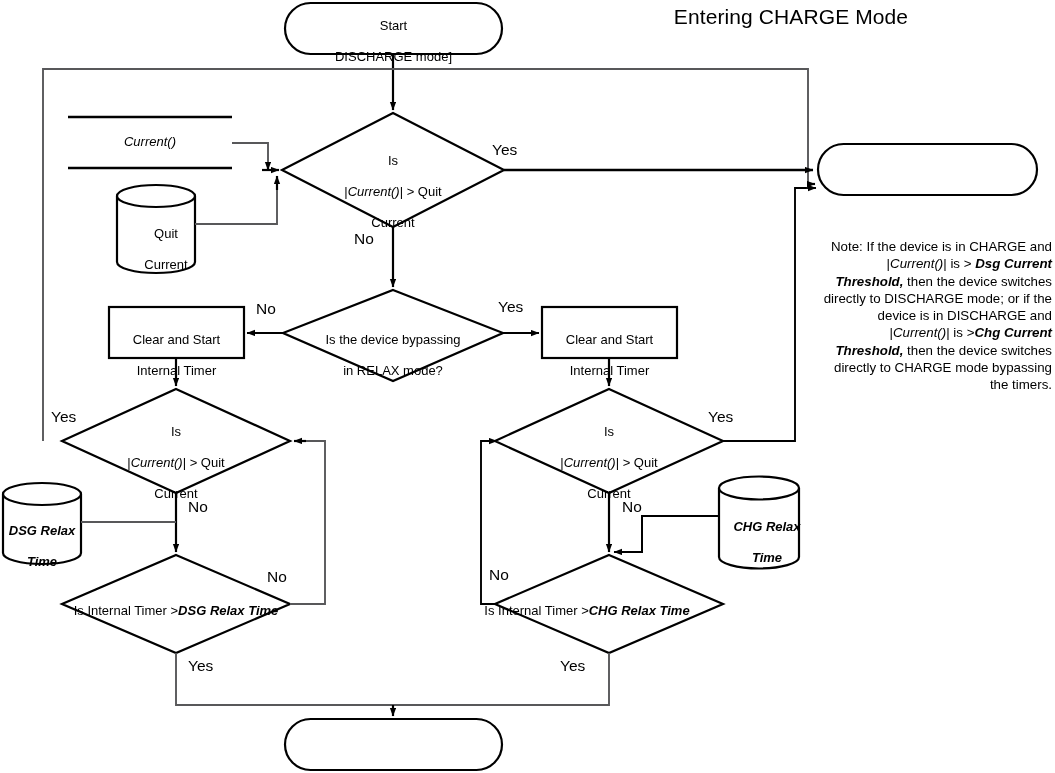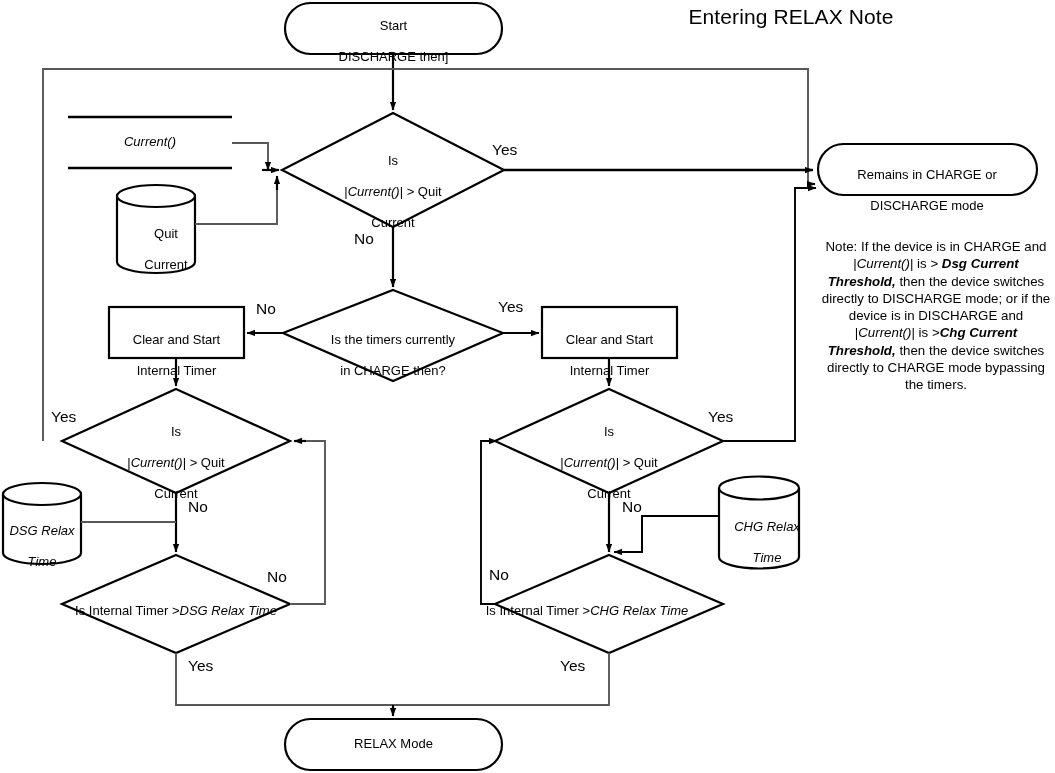--- a/index.html
+++ b/index.html
@@ -40,25 +40,25 @@
   .edge-lbl {
     position: absolute;
     font-size: 15.5px;
     text-align: center;
     white-space: nowrap;
   }
   .note {
     position: absolute;
     font-size: 13.3px;
     line-height: 1.30;
-    text-align: center;
+    text-align: right;
     width: 232px;
   }
   .ital { font-style: italic; }
-  .bi { font-style: italic; font-weight: normal; text-align: center; }
+  .bi { font-style: italic; font-weight: bold; text-align: center; }
 </style>
 </head>
 <body>
 
 <div id="canvas">
 
   <svg class="layer" viewBox="0 0 1055 773">
     <defs>
       <marker id="arrow" markerWidth="9" markerHeight="9" refX="8.2" refY="3.2" orient="auto" markerUnits="userSpaceOnUse">
         <path d="M0,0 L8.6,3.2 L0,6.4 z" fill="#000"></path>
@@ -197,48 +197,44 @@
     </g>
 
     <g stroke="#58585a" stroke-width="1.9" fill="none">
       <path d="M176,653 L176,705 L609,705 L609,653"></path>
     </g>
     <g stroke="#000" stroke-width="2.2" fill="none">
       <line x1="393" y1="705" x2="393" y2="716" marker-end="url(#arrow)"></line>
     </g>
   </svg>
 
-  <div class="lbl title" style="left:632px; top:5px; width:318px;">Entering RELAX Note</div>
+  <div class="lbl title" style="left:632px; top:5px; width:318px;">Entering CHARGE Mode</div>
 
   <div class="lbl t14" style="left:288px; top:3px; width:211px;">
     <div>Start</div>
-    <div>DISCHARGE then]</div>
+    <div>DISCHARGE mode]</div>
   </div>
 
   <div class="lbl t14" style="left:320px; top:138px; width:146px;">
     <div>Is</div>
     <div><span>|</span><span class="ital">Current()</span><span>| &gt; Quit</span></div>
     <div>Current</div>
   </div>
 
   <div class="lbl t14 ital" style="left:68px; top:134px; width:164px;">Current()</div>
 
   <div class="lbl t14" style="left:118px; top:211px; width:96px;">
     <div>Quit</div>
     <div>Current</div>
   </div>
 
-  <div class="lbl t14" style="left:820px; top:152px; width:214px;">
-    <div>Remains in CHARGE or</div>
-    <div>DISCHARGE mode</div>
-  </div>
 
   <div class="lbl t14" style="left:303px; top:317px; width:180px;">
-    <div>Is the timers currently</div>
-    <div>in CHARGE then?</div>
+    <div>Is the device bypassing</div>
+    <div>in RELAX mode?</div>
   </div>
 
   <div class="lbl t14" style="left:110px; top:317px; width:133px;">
     <div>Clear and Start</div>
     <div>Internal Timer</div>
   </div>
 
   <div class="lbl t14" style="left:543px; top:317px; width:133px;">
     <div>Clear and Start</div>
     <div>Internal Timer</div>
@@ -267,21 +263,20 @@
   </div>
 
   <div class="lbl t14" style="left:72px; top:588px; width:208px;">
     <span>Is Internal Timer &gt;</span><span class="bi">DSG Relax Time</span>
   </div>
 
   <div class="lbl t14" style="left:483px; top:588px; width:208px;">
     <span>Is Internal Timer &gt;</span><span class="bi">CHG Relax Time</span>
   </div>
 
-  <div class="lbl t14" style="left:288px; top:736px; width:211px;">RELAX Mode</div>
 
   <div class="edge-lbl" style="left:492px; top:141px;">Yes</div>
   <div class="edge-lbl" style="left:354px; top:230px;">No</div>
   <div class="edge-lbl" style="left:256px; top:300px;">No</div>
   <div class="edge-lbl" style="left:498px; top:298px;">Yes</div>
   <div class="edge-lbl" style="left:51px; top:408px;">Yes</div>
   <div class="edge-lbl" style="left:188px; top:498px;">No</div>
   <div class="edge-lbl" style="left:708px; top:408px;">Yes</div>
   <div class="edge-lbl" style="left:622px; top:498px;">No</div>
   <div class="edge-lbl" style="left:267px; top:568px;">No</div>

